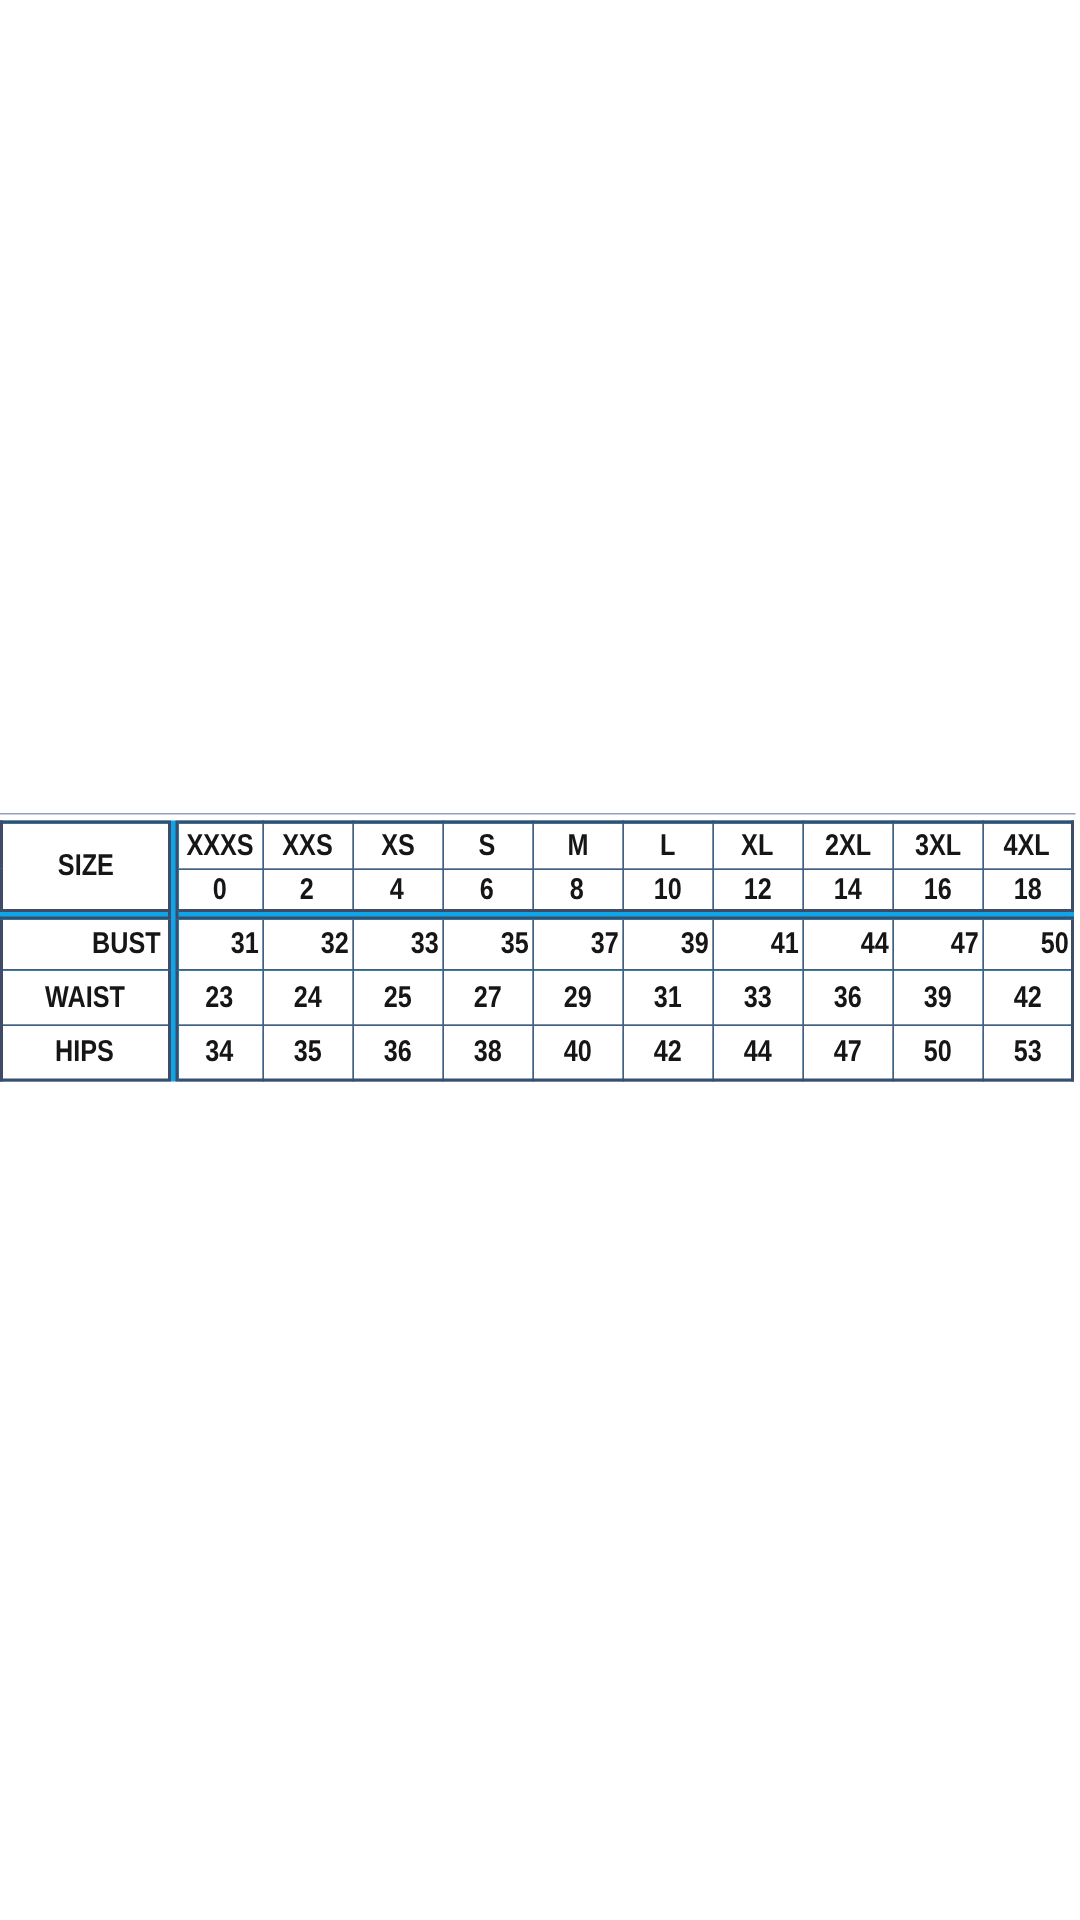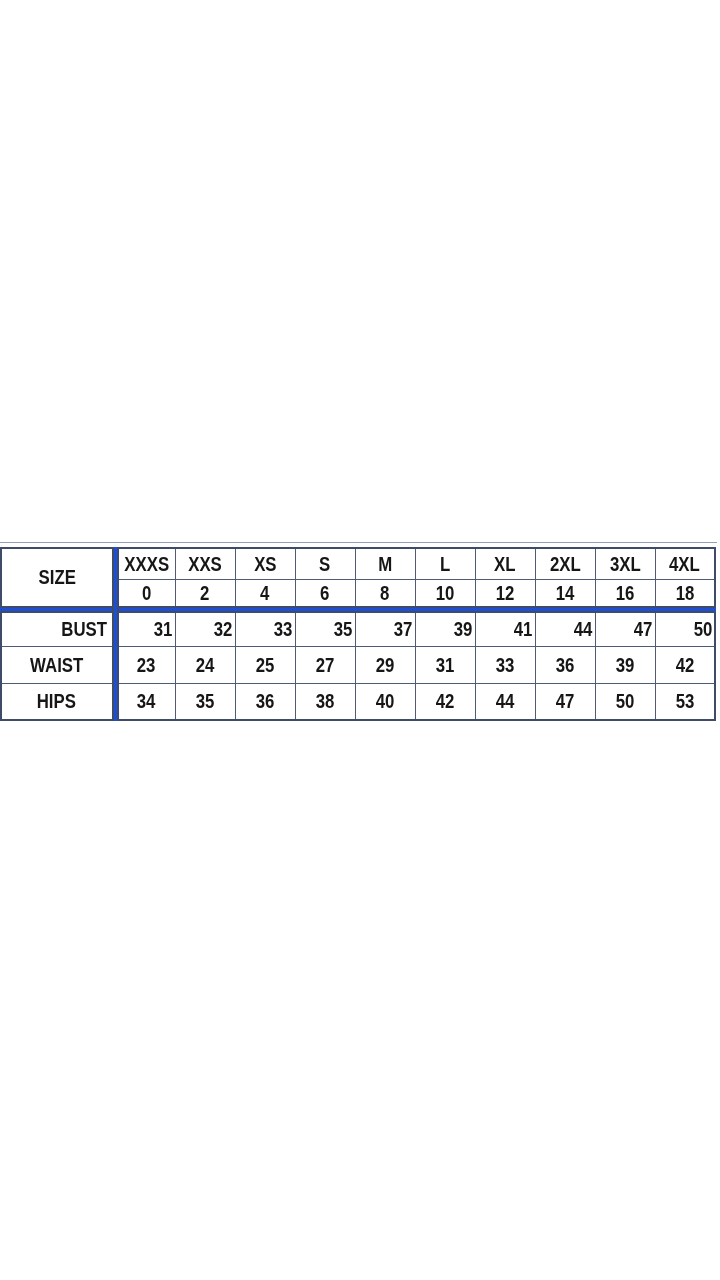--- a/index.html
+++ b/index.html
@@ -21,21 +21,21 @@
     top: 542px;
     width: 717px;
     border-top: 1px solid #93a0b8;
     padding-top: 4px;
     box-sizing: border-box;
   }
   table.size-chart {
     border-collapse: collapse;
     table-layout: fixed;
     width: 716px;
-    background: #1d4ed8;
+    background: #0ea5e9;
     border: 2px solid #3e4c68;
   }
   table.size-chart th,
   table.size-chart td {
     border: 1.5px solid #4d5b76;
     padding: 0;
     text-align: center;
     vertical-align: middle;
     color: #161616;
     font-weight: bold;

